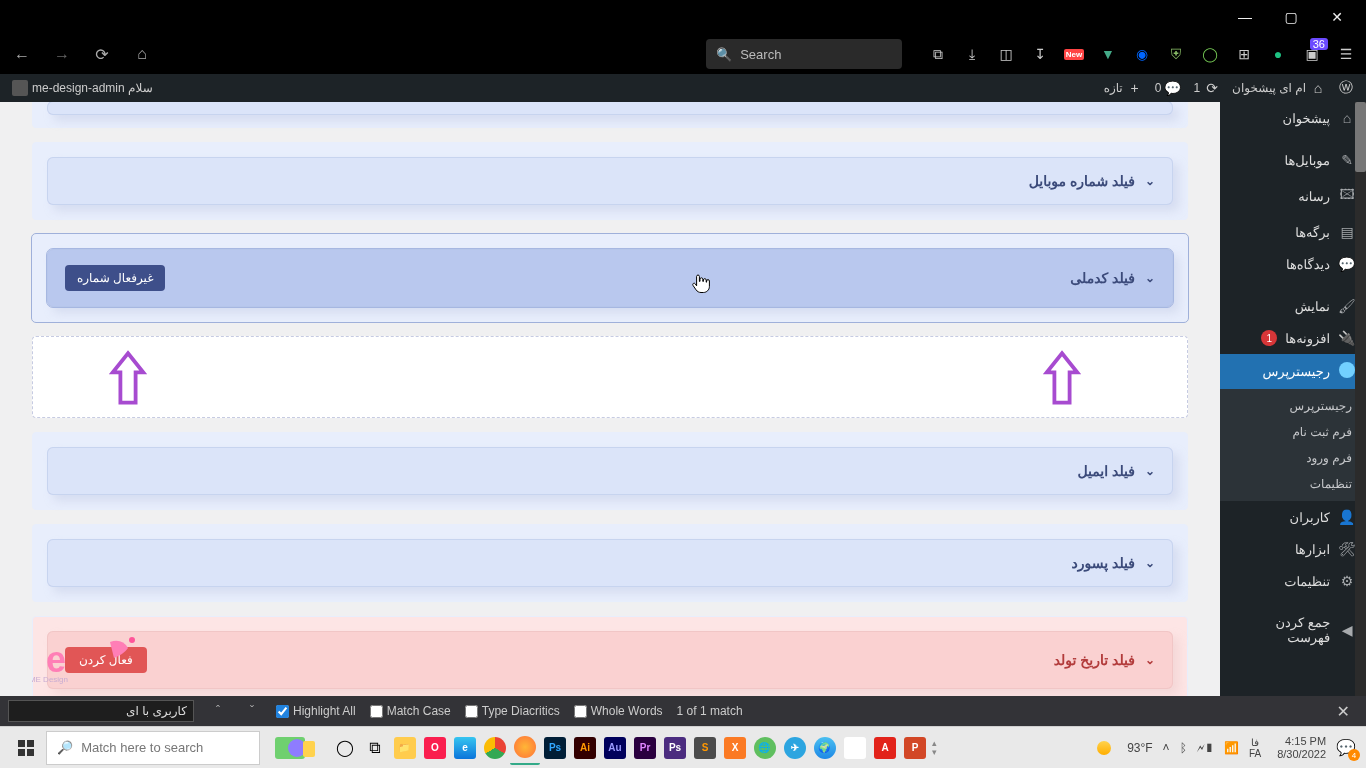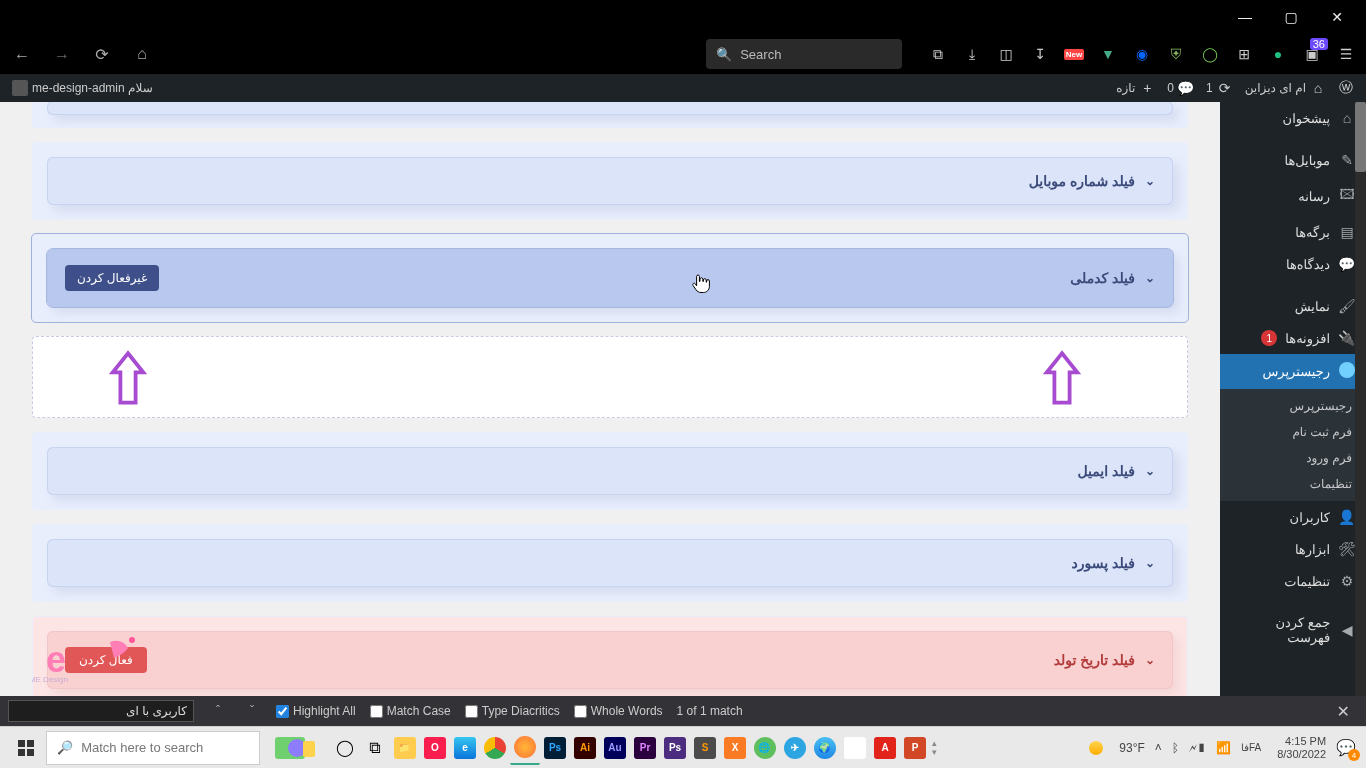--- a/index.html
+++ b/index.html
@@ -69,21 +69,21 @@
   .tb-start { width:40px; height:36px; display:flex; align-items:center; justify-content:center; color:#333; font-size:16px;}
   .tb-search { flex:0 0 214px; height:34px; background:#fff; border:1px solid #ccc; display:flex; align-items:center; padding:0 10px; gap:8px; color:#777; font-size:13px; margin-right:6px;}
   .tb-widget { width:60px; height:36px; display:flex; align-items:center; justify-content:center;}
   .tb-icons { display:flex; align-items:center; gap:0; margin-left:4px;}
   .tb-i { width:30px; height:34px; display:flex; align-items:center; justify-content:center; font-size:16px; border-radius:2px;}
   .tb-scroll { width:12px; display:flex; flex-direction:column; color:#888; font-size:9px; margin-left:2px; line-height:1;}
   .tb-tray { margin-left:auto; display:flex; align-items:center; gap:10px; color:#444; font-size:12px; padding-right:4px;}
   .tb-weather { display:flex; align-items:flex-end; gap:16px;}
   .tb-sun { width:14px; height:14px; border-radius:50%; background:linear-gradient(#ffd24d,#ffae00);}
   .tb-time { display:flex; flex-direction:column; align-items:flex-end; font-size:11px; line-height:1.15; margin-left:6px;}
-  .tb-lang { display:flex; align-items:center; font-size:10px; line-height:1.1;}
+  .tb-lang { display:flex; flex-direction:column; align-items:center; font-size:10px; line-height:1.1;}
   .tb-notif { position:relative; font-size:16px; color:#666;}
   .tb-notif .nb { position:absolute; bottom:-4px; right:-4px; background:#ff8a00; color:#fff; border-radius:50%; width:12px; height:12px; font-size:8px; display:flex; align-items:center; justify-content:center;}
   .app-sq { width:22px; height:22px; border-radius:3px; display:flex; align-items:center; justify-content:center; font-size:10px; color:#fff; font-weight:bold;}
 </style>
 </head>
 <body>
 
 <div class="win-title">
   <div class="win-btn">—</div>
   <div class="win-btn">▢</div>
@@ -119,21 +119,21 @@
   </div>
 </div>
 
 <div class="wp-bar">
   <div class="wp-bar-right">
     <span class="wp-l-item">
         <span class="ico">ⓦ</span>
       </span>
     <span class="wp-l-item">
         <span class="ico">⌂</span>
-        <span>ام ای دیزاین</span>
+        <span>ام ای پیشخوان</span>
       </span>
     <span class="wp-l-item">
         <span class="ico">⟳</span>
         <span>1</span>
       </span>
     <span class="wp-l-item">
         <span class="ico">💬</span>
         <span>0</span>
       </span>
     <span class="wp-l-item">
@@ -225,21 +225,21 @@
           <div></div>
         </div>
       </div>
 
       <div class="panel" style="outline:1px solid #9fb0da;">
         <div class="inner-row selected">
           <div class="title">
               <span class="chev">⌄</span>
               <span>فیلد کدملی</span>
             </div>
-          <button class="deact-btn">غیرفعال کردن</button>
+          <button class="deact-btn">غیرفعال شماره</button>
         </div>
       </div>
 
       <div class="drop-zone" style="margin-bottom:14px;">
         <div class="arrow-up arrow-r">
           <svg viewBox="0 0 40 60">
               <path d="M20 4 L36 24 L28 24 L28 56 L12 56 L12 24 L4 24 Z" fill="none" stroke="#a74bd0" stroke-width="4"></path>
             </svg>
         </div>
         <div class="arrow-up arrow-l">

